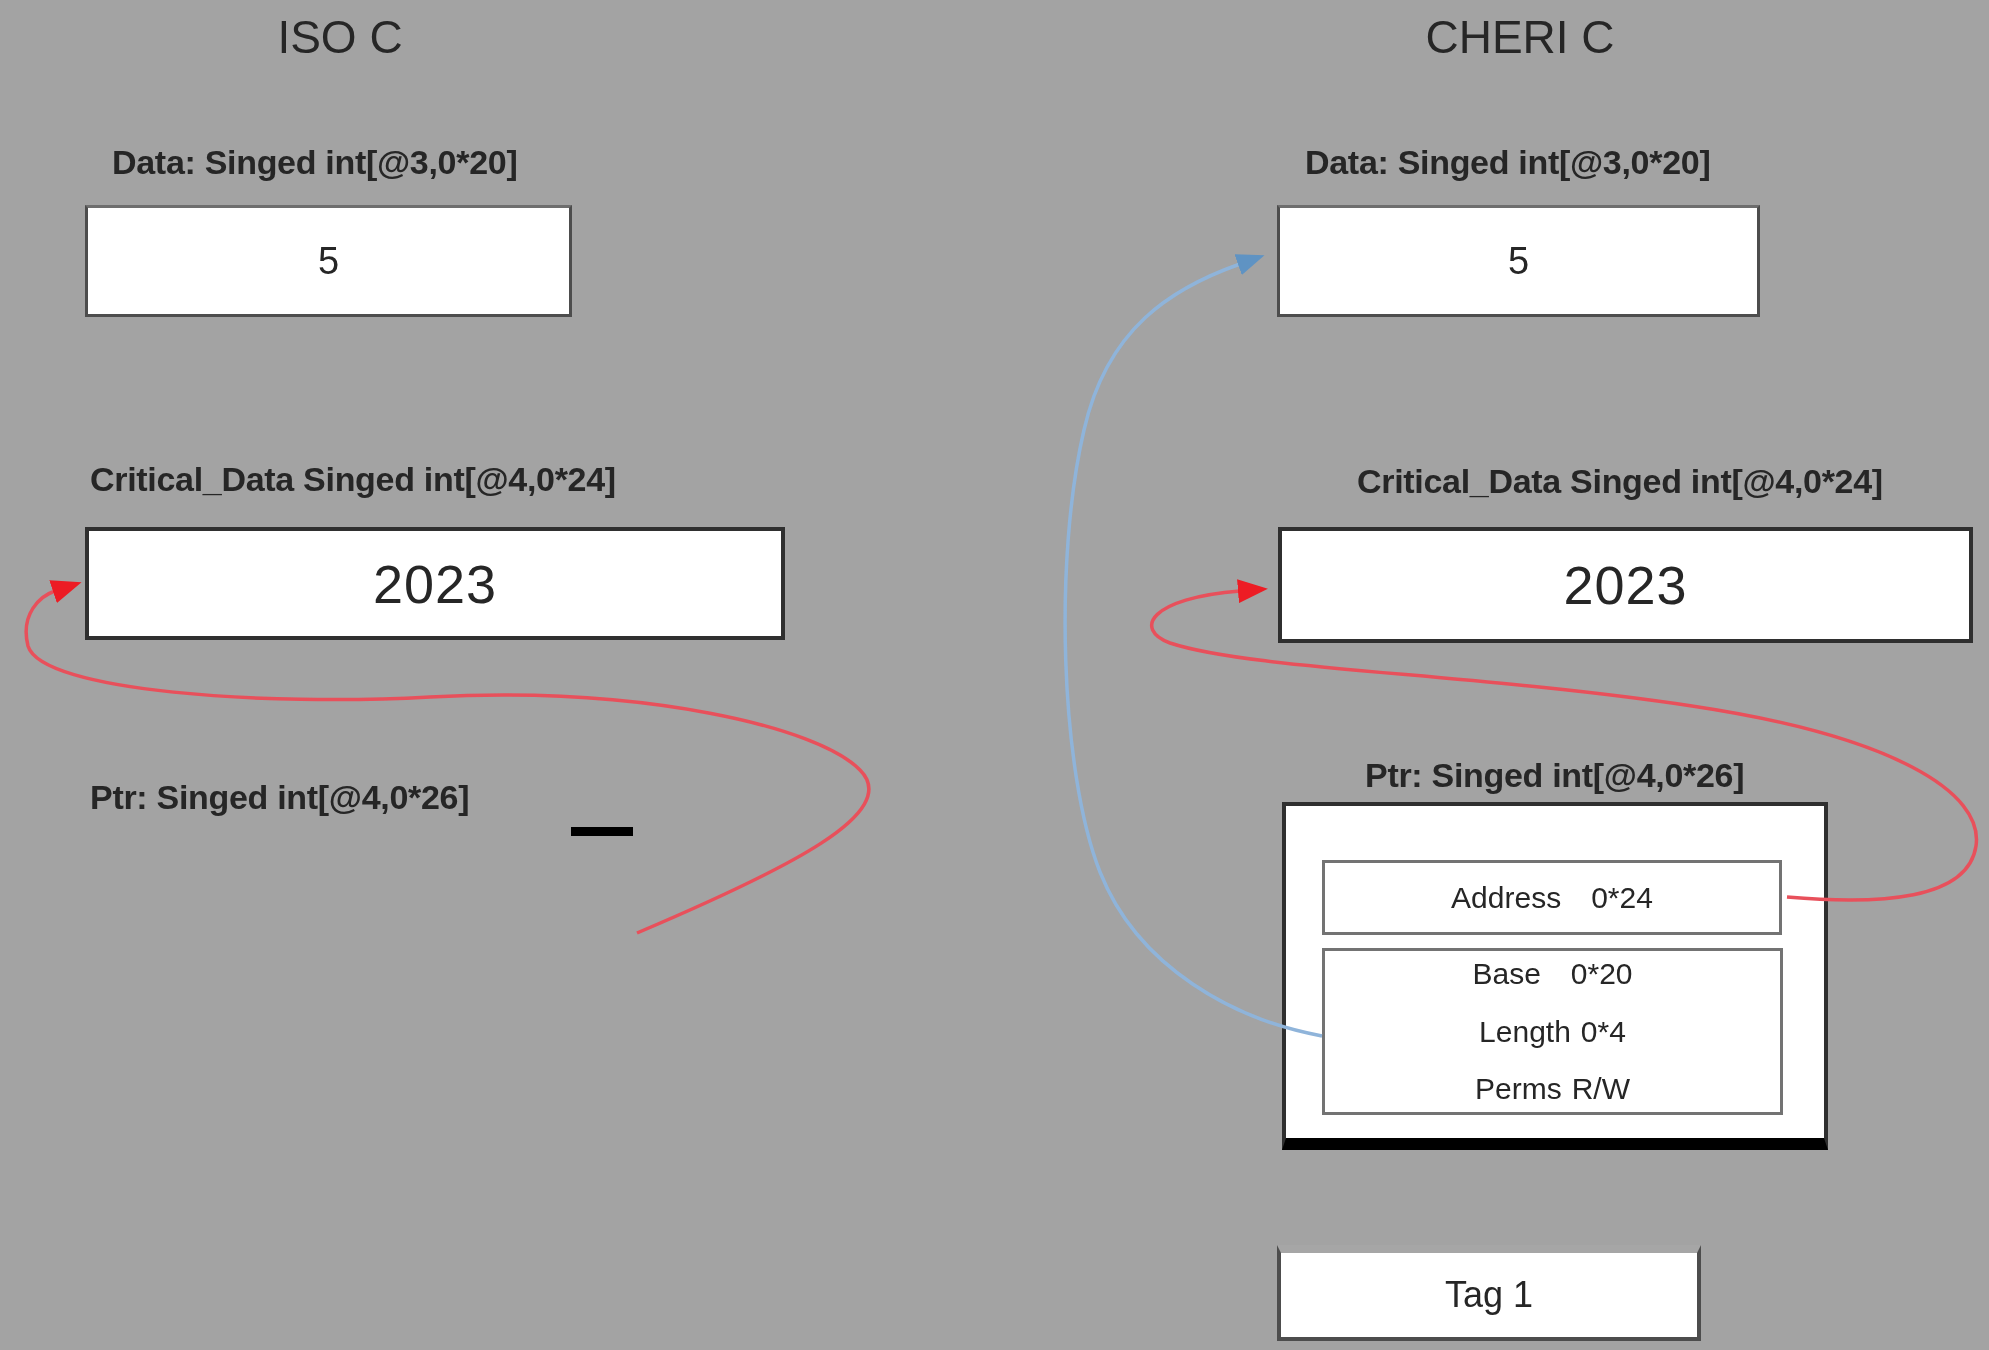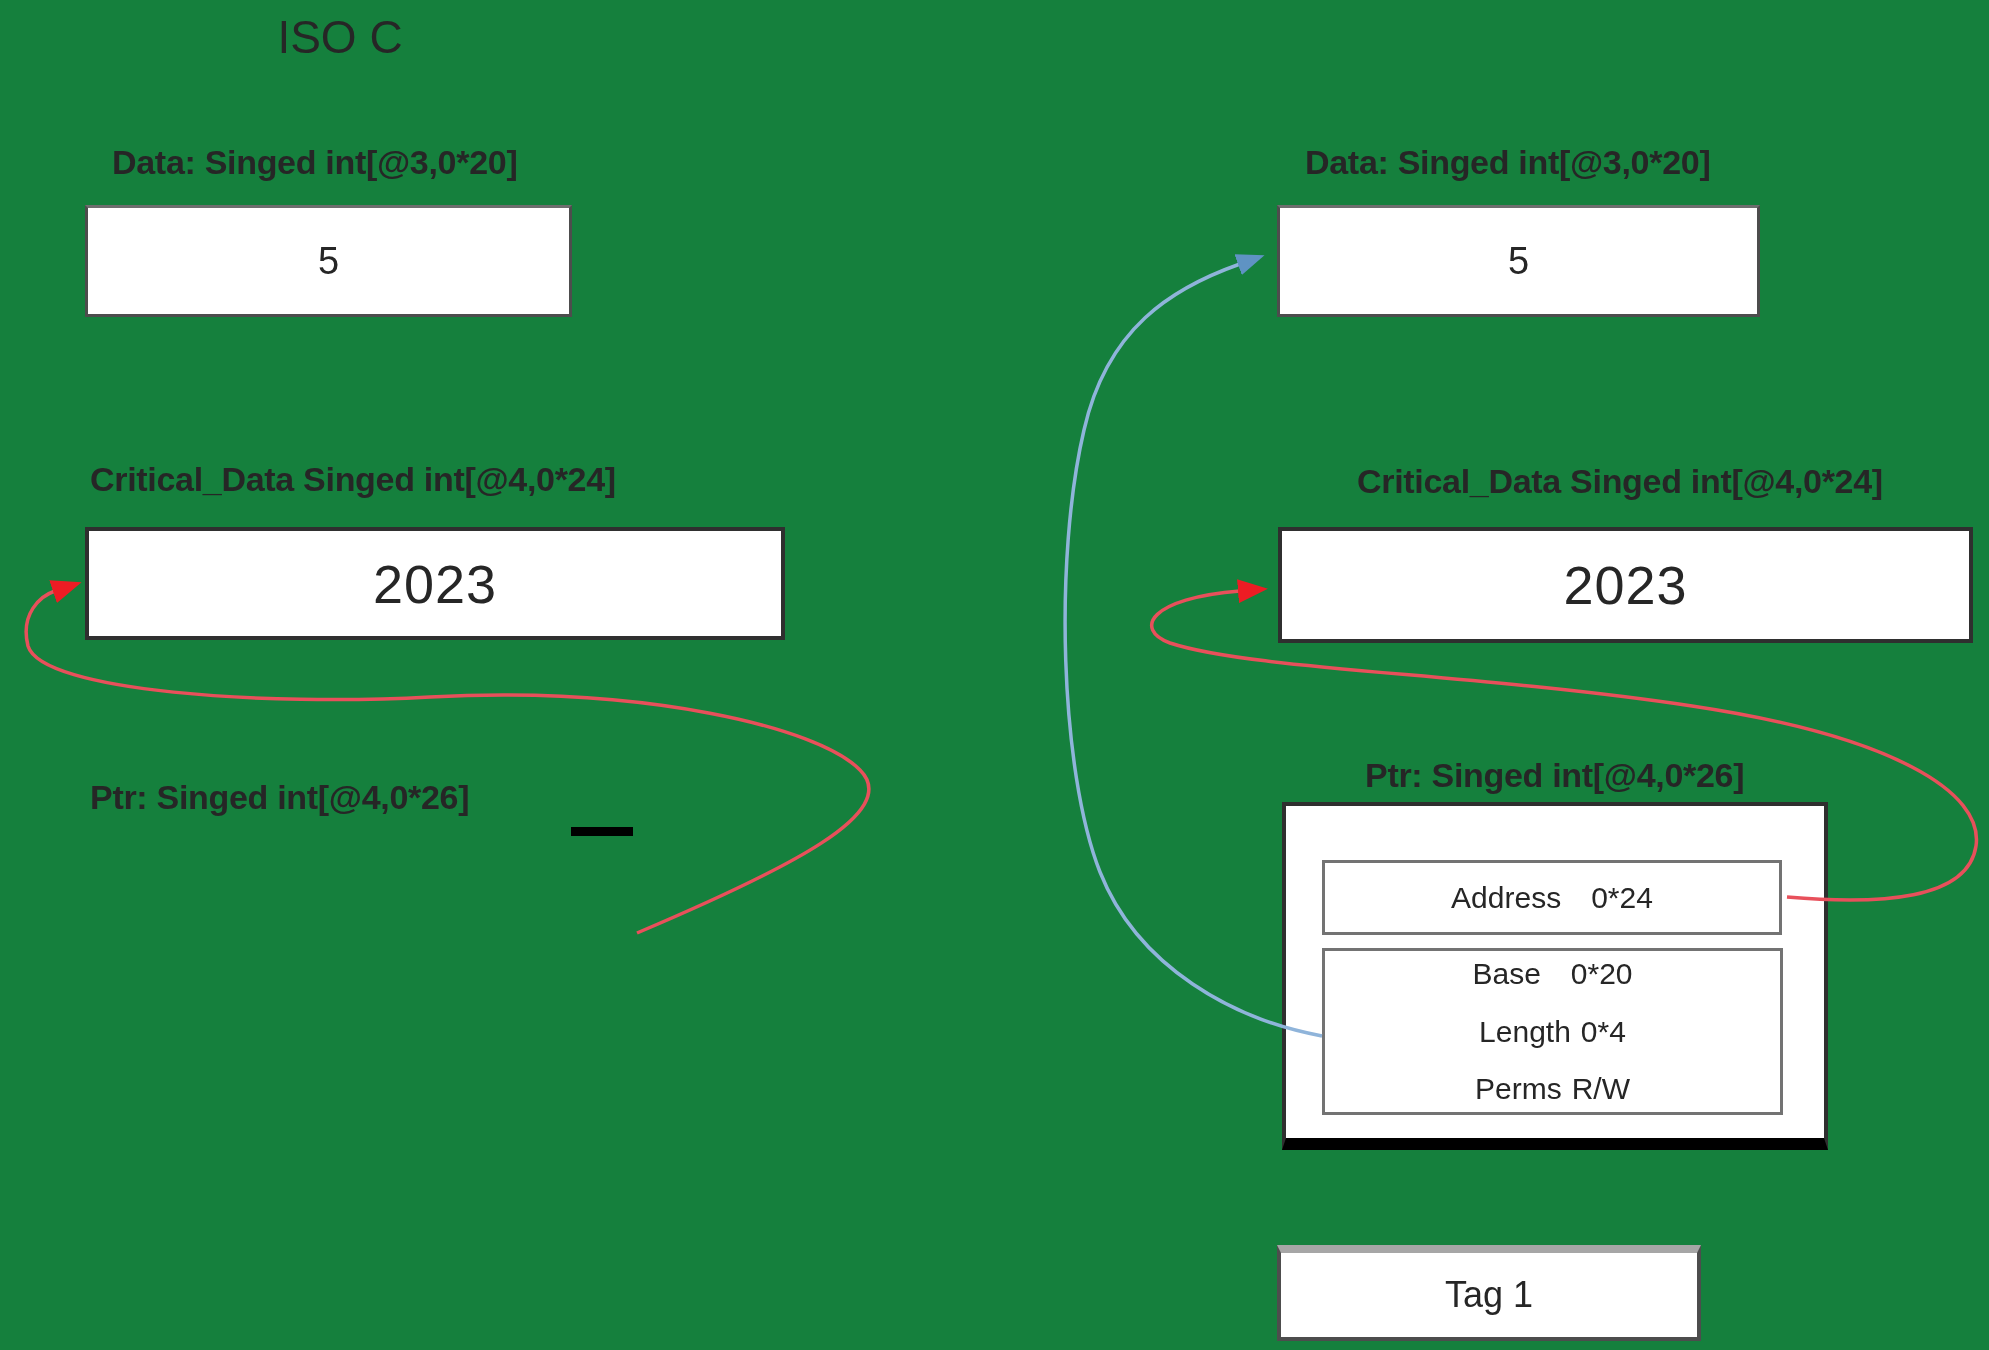--- a/index.html
+++ b/index.html
@@ -1,17 +1,17 @@
 <!DOCTYPE html>
 <html><head>
 <meta charset="utf-8">
 <style>
   html,body{margin:0;padding:0;background:#ffffff;}
   #stage{
-    position:relative;width:1989px;height:1350px;background:#15803d;overflow:hidden;
+    position:relative;width:1989px;height:1350px;background:#a3a3a3;overflow:hidden;
     font-family:"Liberation Sans", sans-serif;color:#262626;
   }
   .abs{position:absolute;}
   .title{font-size:46px;font-weight:400;color:#262626;text-align:center;white-space:nowrap;}
   .small-label{font-size:34px;font-weight:600;color:#262626;white-space:nowrap;letter-spacing:-0.3px;}
   .box{position:absolute;background:#ffffff;display:flex;align-items:center;justify-content:center;box-sizing:border-box;}
   .data-box{border:3px solid #4d4d4d;border-top-color:#6e6e6e;}
   .heavy-box{border:4px solid #2f2f2f;}
   .value-md{font-size:38px;font-weight:400;}
   .value-lg{font-size:54px;font-weight:400;letter-spacing:1px;text-align:right;}
@@ -38,20 +38,21 @@
   </div>
 
   <div class="abs small-label" style="left:90px;top:460px;">Critical_Data Singed int[@4,0*24]</div>
   <div class="box heavy-box" style="left:85px;top:527px;width:700px;height:113px;">
     <span class="value-lg">2023</span>
   </div>
 
   <div class="abs small-label" style="left:90px;top:778px;">Ptr: Singed int[@4,0*26]</div>
   <div class="notch" style="left:571px;top:827px;width:62px;height:9px;"></div>
 
+  <div class="abs title" style="left:1370px;top:10px;width:300px;">CHERI C</div>
 
   <div class="abs small-label" style="left:1305px;top:143px;">Data: Singed int[@3,0*20]</div>
   <div class="box data-box" style="left:1277px;top:205px;width:483px;height:112px;">
     <span class="value-md">5</span>
   </div>
 
   <div class="abs small-label" style="left:1357px;top:462px;">Critical_Data Singed int[@4,0*24]</div>
   <div class="box heavy-box" style="left:1278px;top:527px;width:695px;height:116px;">
     <span class="value-lg">2023</span>
   </div>

